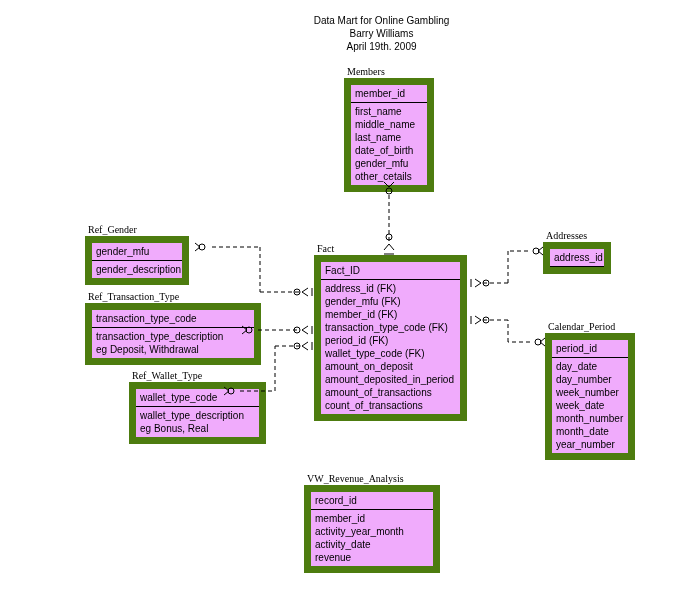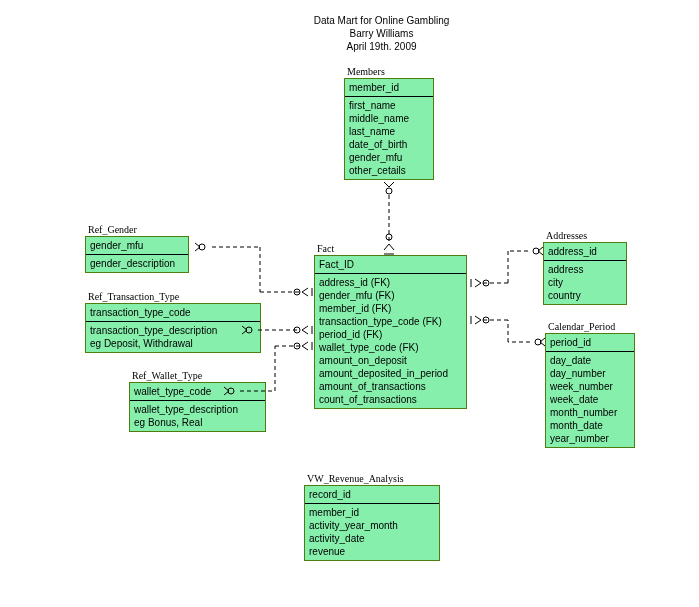--- a/index.html
+++ b/index.html
@@ -8,21 +8,21 @@
     height: 607px;
     background: #ffffff;
     font-family: Arial, Helvetica, sans-serif;
     font-size: 10px;
     color: #000;
     position: relative;
   }
   .header { position:absolute; width:100%; text-align:center; top:14px; line-height:1.3;padding-left:32px; }
   .entity { position:absolute; }
   .entity .title { padding:0 3px 1px 3px;font-family:Liberation Serif, serif; }
-  .entity .box { border:1px solid #4d7c0f; background:#86efac; }
+  .entity .box { border:7px solid #4d7c0f; background:#f0abfc; }
   .entity .pk { border-bottom:1px solid #000; padding:2px 4px; }
   .entity .attrs { padding:2px 4px; }
   .entity .attrs div, .entity .pk div { line-height:1.3; white-space:nowrap; }
   svg.rel { position:absolute; top:0; left:0; width:699px; height:607px; pointer-events:none; }
   svg.rel line, svg.rel path, svg.rel circle { stroke:#000; stroke-width:1; fill:none; }
   svg.rel .dash { stroke-dasharray:4 3; }
 </style>
 </head>
 <body>
 
@@ -75,31 +75,26 @@
       <div>period_id (FK)</div>
       <div>wallet_type_code (FK)</div>
       <div>amount_on_deposit</div>
       <div>amount_deposited_in_period</div>
       <div>amount_of_transactions</div>
       <div>count_of_transactions</div>
     </div>
   </div>
 </div>
 
-<div class="entity" style="left:543px; top:230px; width:84px;">
+<div class="entity" style="left:543px; top:230px; width:68px;">
   <div class="title">Addresses</div>
   <div class="box">
     <div class="pk">
         <div>address_id</div>
       </div>
-    <div class="attrs">
-      <div>address</div>
-      <div>city</div>
-      <div>country</div>
-    </div>
   </div>
 </div>
 
 <div class="entity" style="left:85px; top:291px; width:176px;">
   <div class="title">Ref_Transaction_Type</div>
   <div class="box">
     <div class="pk">
         <div>transaction_type_code</div>
       </div>
     <div class="attrs">

